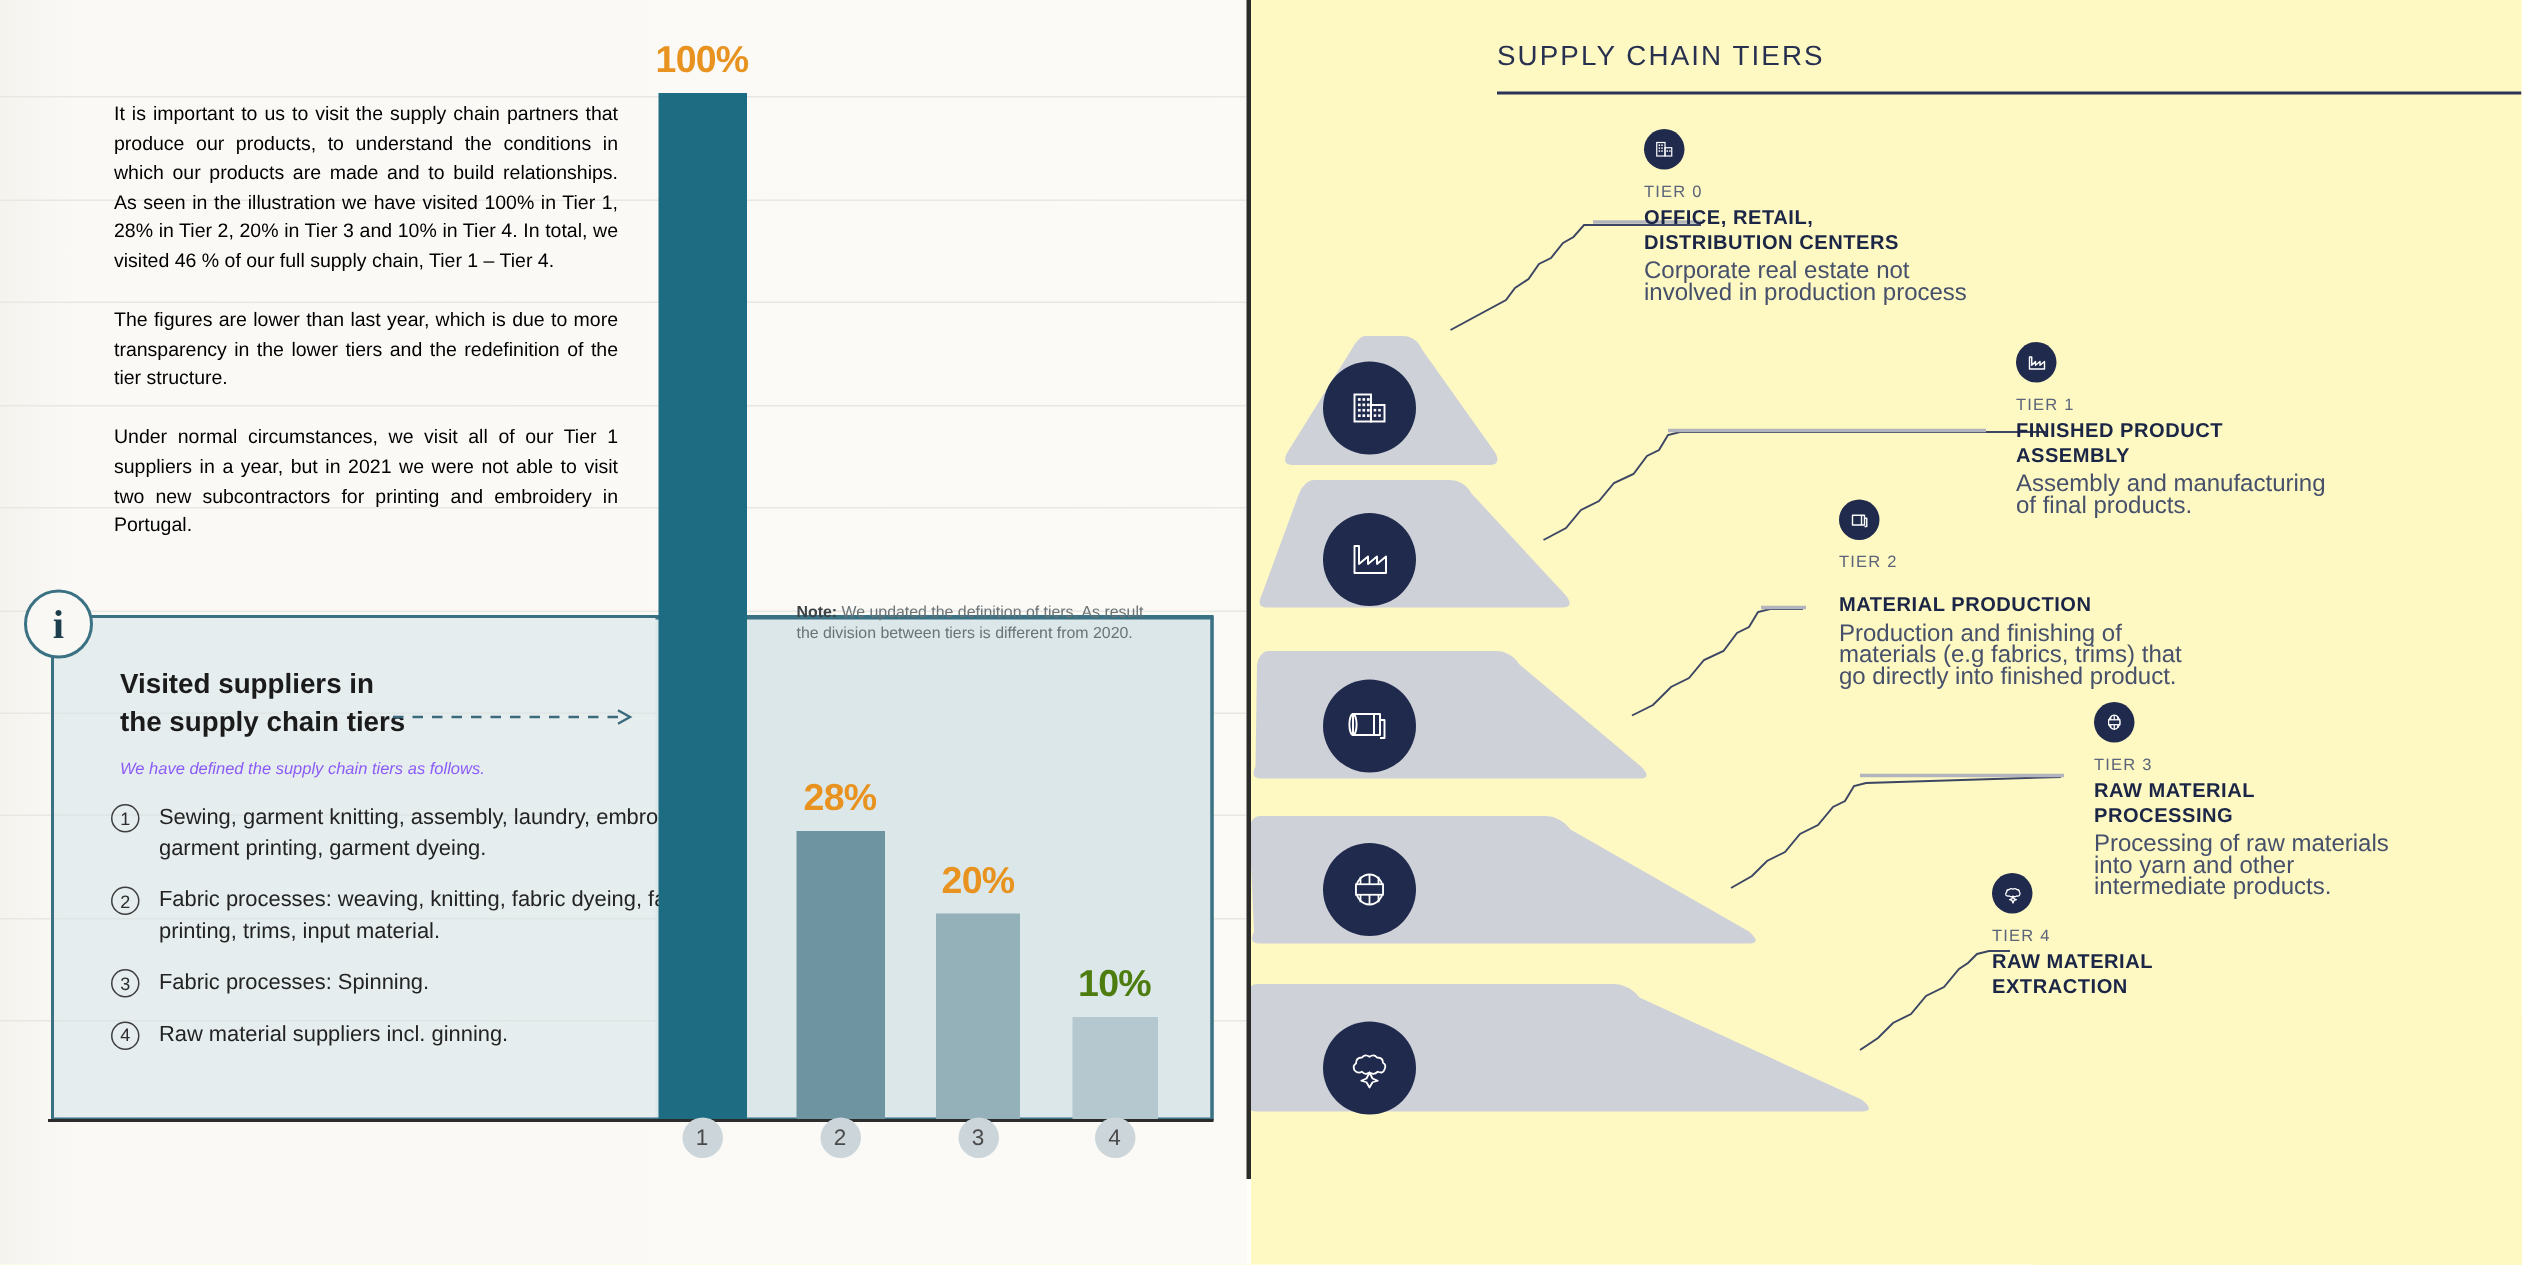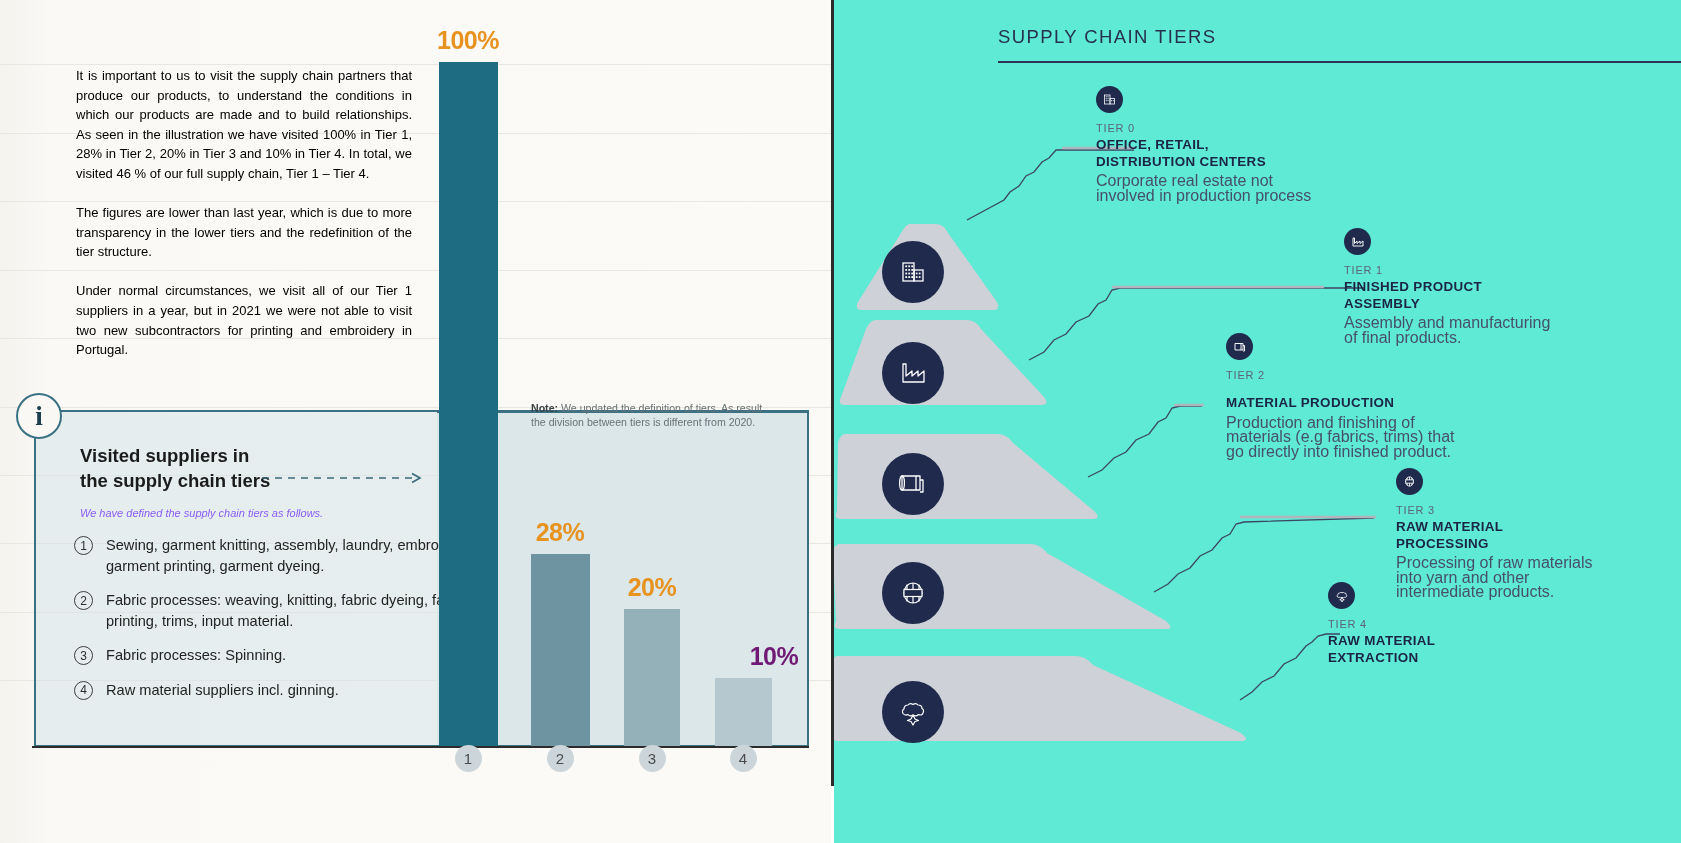--- a/index.html
+++ b/index.html
@@ -116,21 +116,21 @@
 
   
   #page-divider {
     position: absolute; left: 831px; top: 0; width: 3px; height: 786px;
     background: #2b2b2b;
   }
 
   
   #right-page {
     position: absolute; left: 834px; top: 0; width: 847px; height: 843px;
-    background: #5eead4;
+    background: #fef9c3;
   }
   #sc-title {
     position: absolute; left: 164px; top: 26px;
     font-size: 18.5px; letter-spacing: 1.4px; color: #27304f;
     font-weight: 400;
   }
   #sc-rule {
     position: absolute; left: 164px; top: 61px; width: 683px; height: 2px;
     background: #2b3356;
   }
@@ -234,21 +234,21 @@
   </div>
 
   <div class="bar" id="bar-1" style="width: 59px; left: 438.5px; height: 684px; bottom: 97px; background: rgb(29, 108, 130);"></div>
   <div class="bar" id="bar-2" style="width: 59px; left: 530.5px; height: 191.52px; bottom: 97px; background: rgb(110, 148, 162);"></div>
   <div class="bar" id="bar-3" style="width: 56px; left: 624px; height: 136.8px; bottom: 97px; background: rgb(148, 176, 185);"></div>
   <div class="bar" id="bar-4" style="width: 57px; left: 714.5px; height: 68.4px; bottom: 97px; background: rgb(182, 200, 207);"></div>
 
   <div class="bar-label" id="lbl-1" style="color: rgb(232, 146, 31); left: 434px; width: 68px; text-align: center; top: 26px;">100%</div>
   <div class="bar-label" id="lbl-2" style="color: rgb(232, 146, 31); left: 526px; width: 68px; text-align: center; top: 518.48px;">28%</div>
   <div class="bar-label" id="lbl-3" style="color: rgb(232, 146, 31); left: 618px; width: 68px; text-align: center; top: 573.2px;">20%</div>
-  <div class="bar-label" id="lbl-4" style="color: #701a75; left: 740px; width: 68px; text-align: center; top: 641.6px;">10%</div>
+  <div class="bar-label" id="lbl-4" style="color: #4d7c0f; left: 709px; width: 68px; text-align: center; top: 641.6px;">10%</div>
 
   <div id="axis-line"></div>
 
   <div class="tick-circle" id="tick-1" style="left: 454.5px;">1</div>
   <div class="tick-circle" id="tick-2" style="left: 546.5px;">2</div>
   <div class="tick-circle" id="tick-3" style="left: 638.5px;">3</div>
   <div class="tick-circle" id="tick-4" style="left: 729.5px;">4</div>
 </div>
 
 <div id="page-divider"></div>

